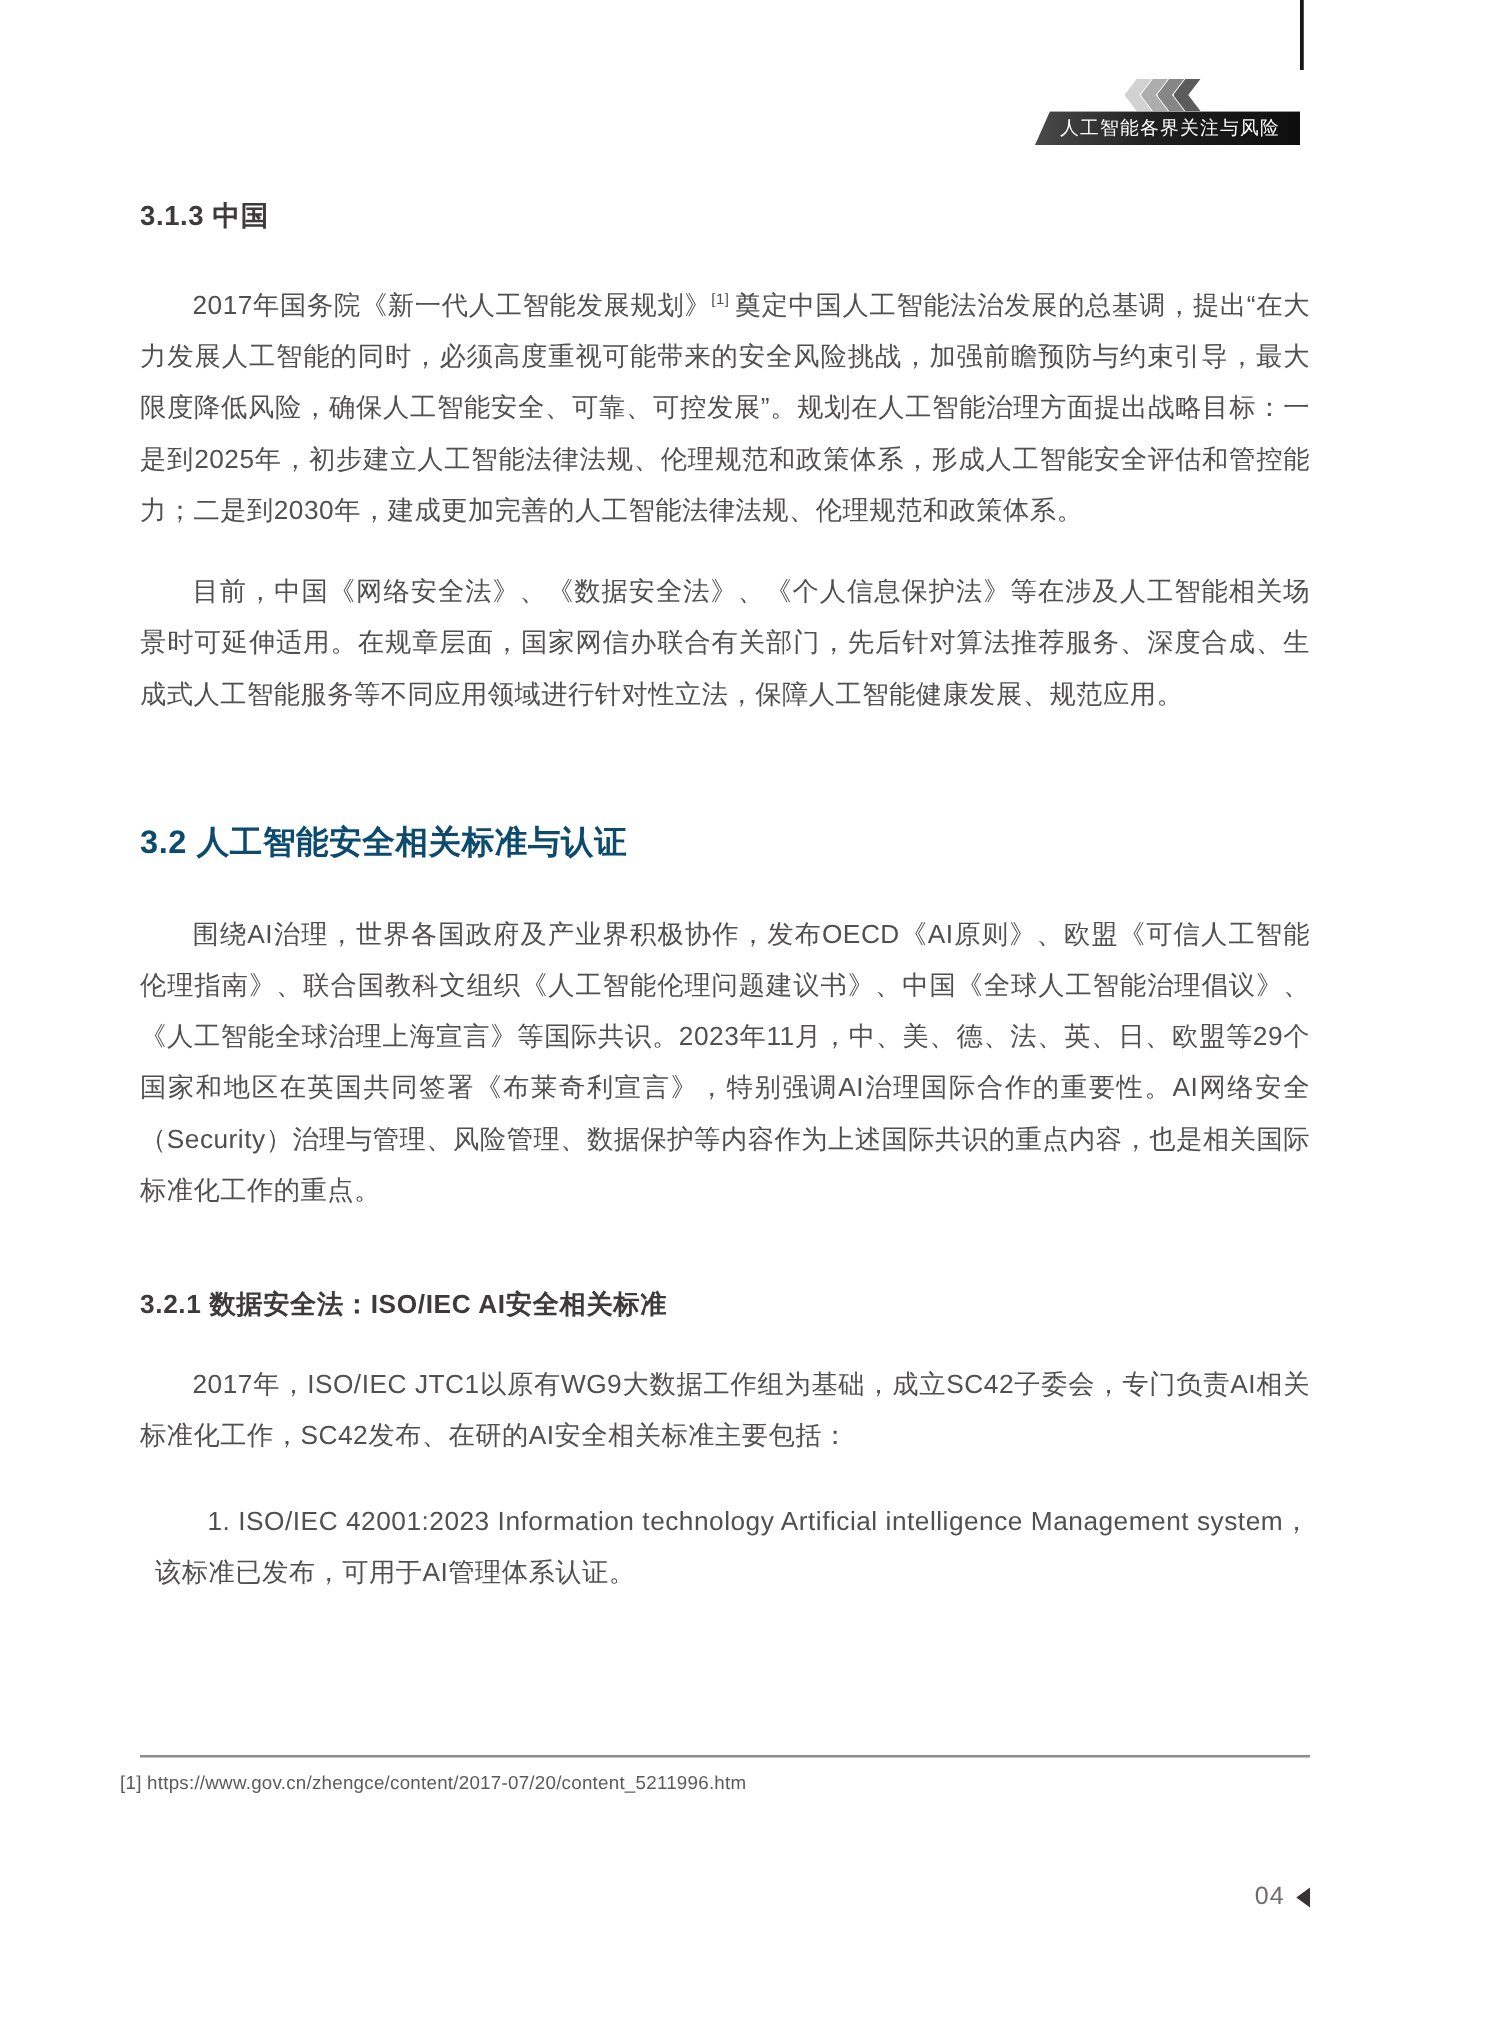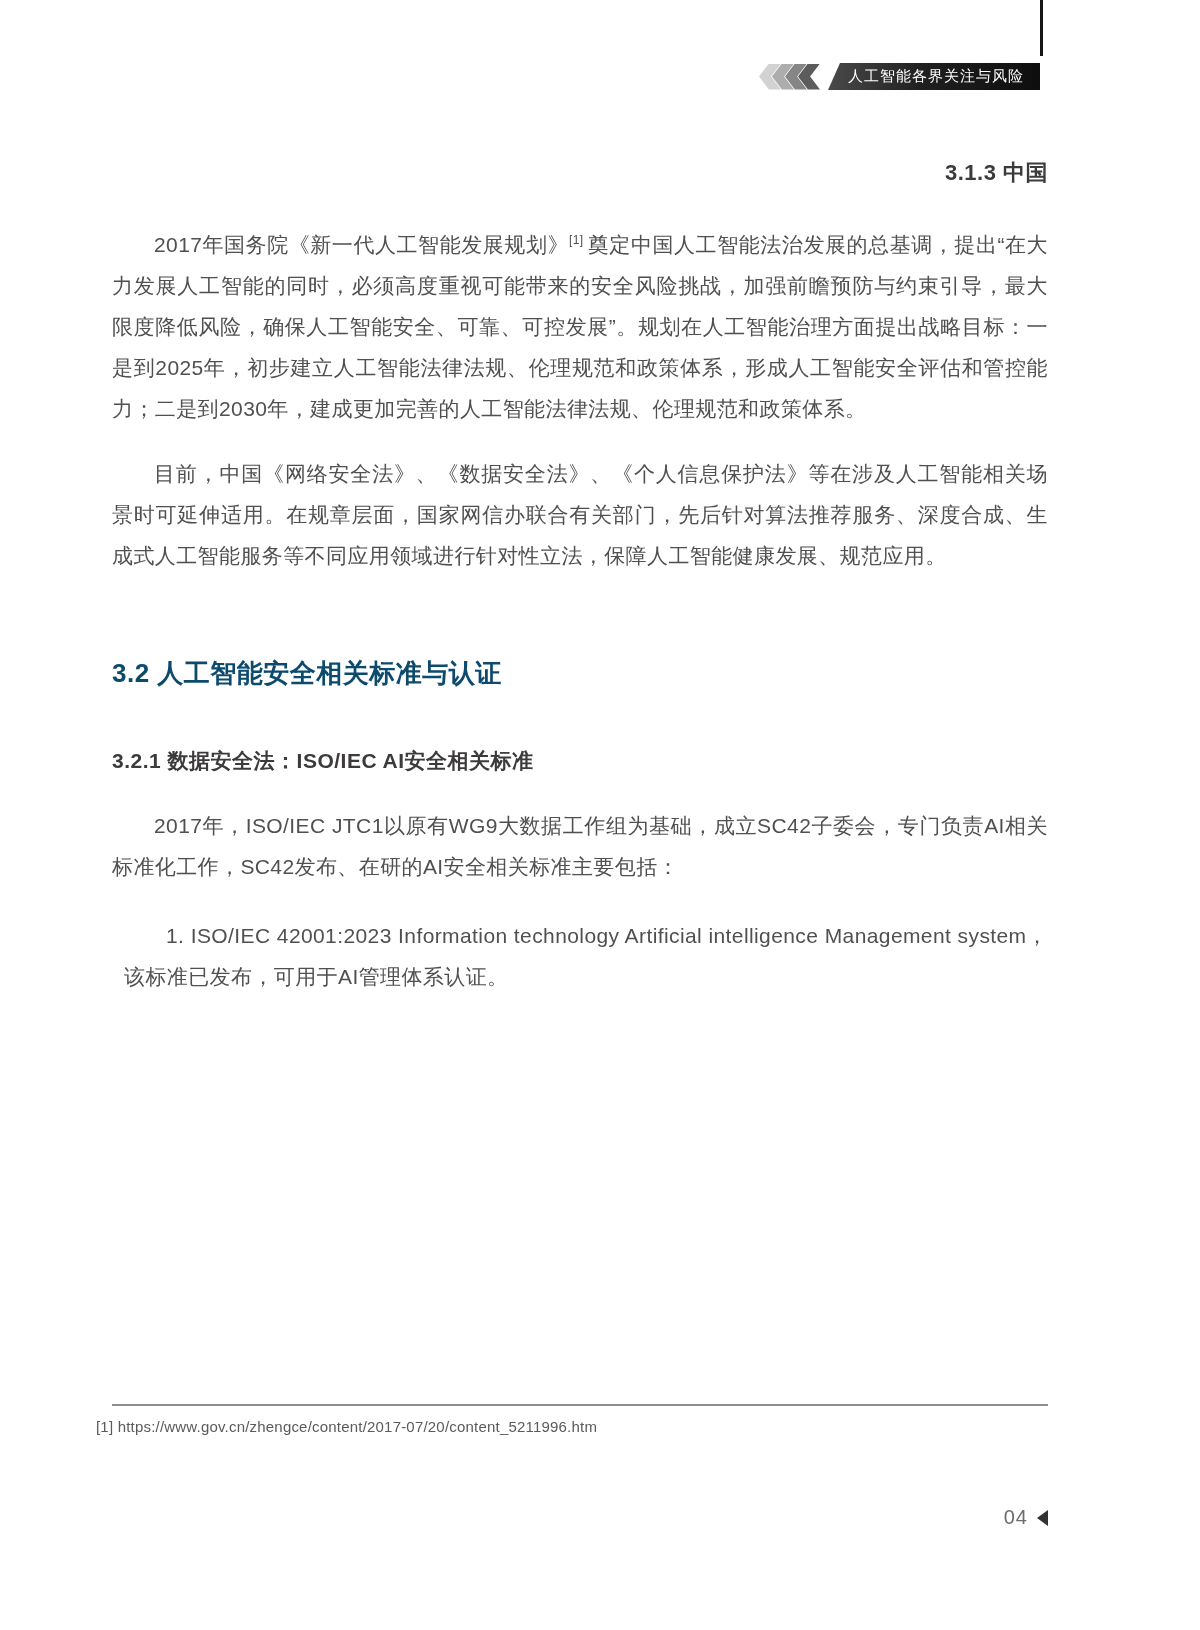--- a/index.html
+++ b/index.html
@@ -10,21 +10,21 @@
     color:#514f4f;
   }
   .page { position:absolute; inset:0; background:#fff; }
 
   
   .corner-line { position:absolute; top:0; right:157px; width:3px; height:56px; background:#161616; }
 
   
   .header-badge-wrap {
     position:absolute; top:63px; right:160px;
-    display:flex; align-items:center;
+    display:flex; align-items:center;flex-direction:column;
   }
   .chevrons { display:flex; align-items:center; margin-right:8px; }
   .chev {
     width:22px; height:26px; display:inline-block; margin-left:-9px;
     clip-path:polygon(45% 0, 100% 0, 55% 50%, 100% 100%, 45% 100%, 0 50%);
   }
   .chev.c1 { background:#d2d2d2; margin-left:0; }
   .chev.c2 { background:#adadad; }
   .chev.c3 { background:#868686; }
   .chev.c4 { background:#5c5c5c; }
@@ -33,21 +33,21 @@
     color:#ffffff; font-size:15px; letter-spacing:1px;
     display:flex; align-items:center; padding:0 16px 0 20px;
     clip-path:polygon(12px 0, 100% 0, 100% 100%, 0 100%);
     min-width:190px; justify-content:center;
   }
 
   
   .content { position:absolute; left:112px; top:0; width:936px; }
 
   .h-sub {
-    margin-top:158px; font-size:22px; font-weight:bold; color:#3c3a3a; letter-spacing:0.5px;text-align:right;
+    margin-top:158px; font-size:22px; font-weight:bold; color:#3c3a3a; letter-spacing:0.5px;
   }
   .h-section {
     margin-top:80px; font-size:26px; font-weight:bold; color:#0c4a6e; letter-spacing:0.5px;
   }
   .h-sub2 {
     margin-top:56px; font-size:21px; font-weight:bold; color:#3c3a3a; letter-spacing:0.5px;
   }
   .para {
     margin-top:24px; font-size:21px; line-height:41px;
     text-align:justify; text-justify:inter-ideograph;
@@ -90,20 +90,21 @@
   <div class="content">
 
     <h3 class="h-sub">3.1.3 中国</h3>
 
     <p class="para first"><span>2017年国务院《新一代人工智能发展规划》</span><sup class="ref">[1]</sup><span>奠定中国人工智能法治发展的总基调，提出“在大力发展人工智能的同时，必须高度重视可能带来的安全风险挑战，加强前瞻预防与约束引导，最大限度降低风险，确保人工智能安全、可靠、可控发展”。规划在人工智能治理方面提出战略目标：一是到2025年，初步建立人工智能法律法规、伦理规范和政策体系，形成人工智能安全评估和管控能力；二是到2030年，建成更加完善的人工智能法律法规、伦理规范和政策体系。</span></p>
 
     <p class="para">目前，中国《网络安全法》、《数据安全法》、《个人信息保护法》等在涉及人工智能相关场景时可延伸适用。在规章层面，国家网信办联合有关部门，先后针对算法推荐服务、深度合成、生成式人工智能服务等不同应用领域进行针对性立法，保障人工智能健康发展、规范应用。</p>
 
     <h2 class="h-section">3.2  人工智能安全相关标准与认证</h2>
 
+    <p class="para first">围绕AI治理，世界各国政府及产业界积极协作，发布OECD《AI原则》、欧盟《可信人工智能伦理指南》、联合国教科文组织《人工智能伦理问题建议书》、中国《全球人工智能治理倡议》、《人工智能全球治理上海宣言》等国际共识。2023年11月，中、美、德、法、英、日、欧盟等29个国家和地区在英国共同签署《布莱奇利宣言》，特别强调AI治理国际合作的重要性。AI网络安全（Security）治理与管理、风险管理、数据保护等内容作为上述国际共识的重点内容，也是相关国际标准化工作的重点。</p>
 
     <h3 class="h-sub2">3.2.1 数据安全法：ISO/IEC AI安全相关标准</h3>
 
     <p class="para" style="margin-top:30px;">2017年，ISO/IEC JTC1以原有WG9大数据工作组为基础，成立SC42子委会，专门负责AI相关标准化工作，SC42发布、在研的AI安全相关标准主要包括：</p>
 
     <p class="para" style="margin-top:28px;margin-left:12px;">1. ISO/IEC 42001:2023 Information technology Artificial intelligence Management system，该标准已发布，可用于AI管理体系认证。</p>
 
 
   </div>
 

